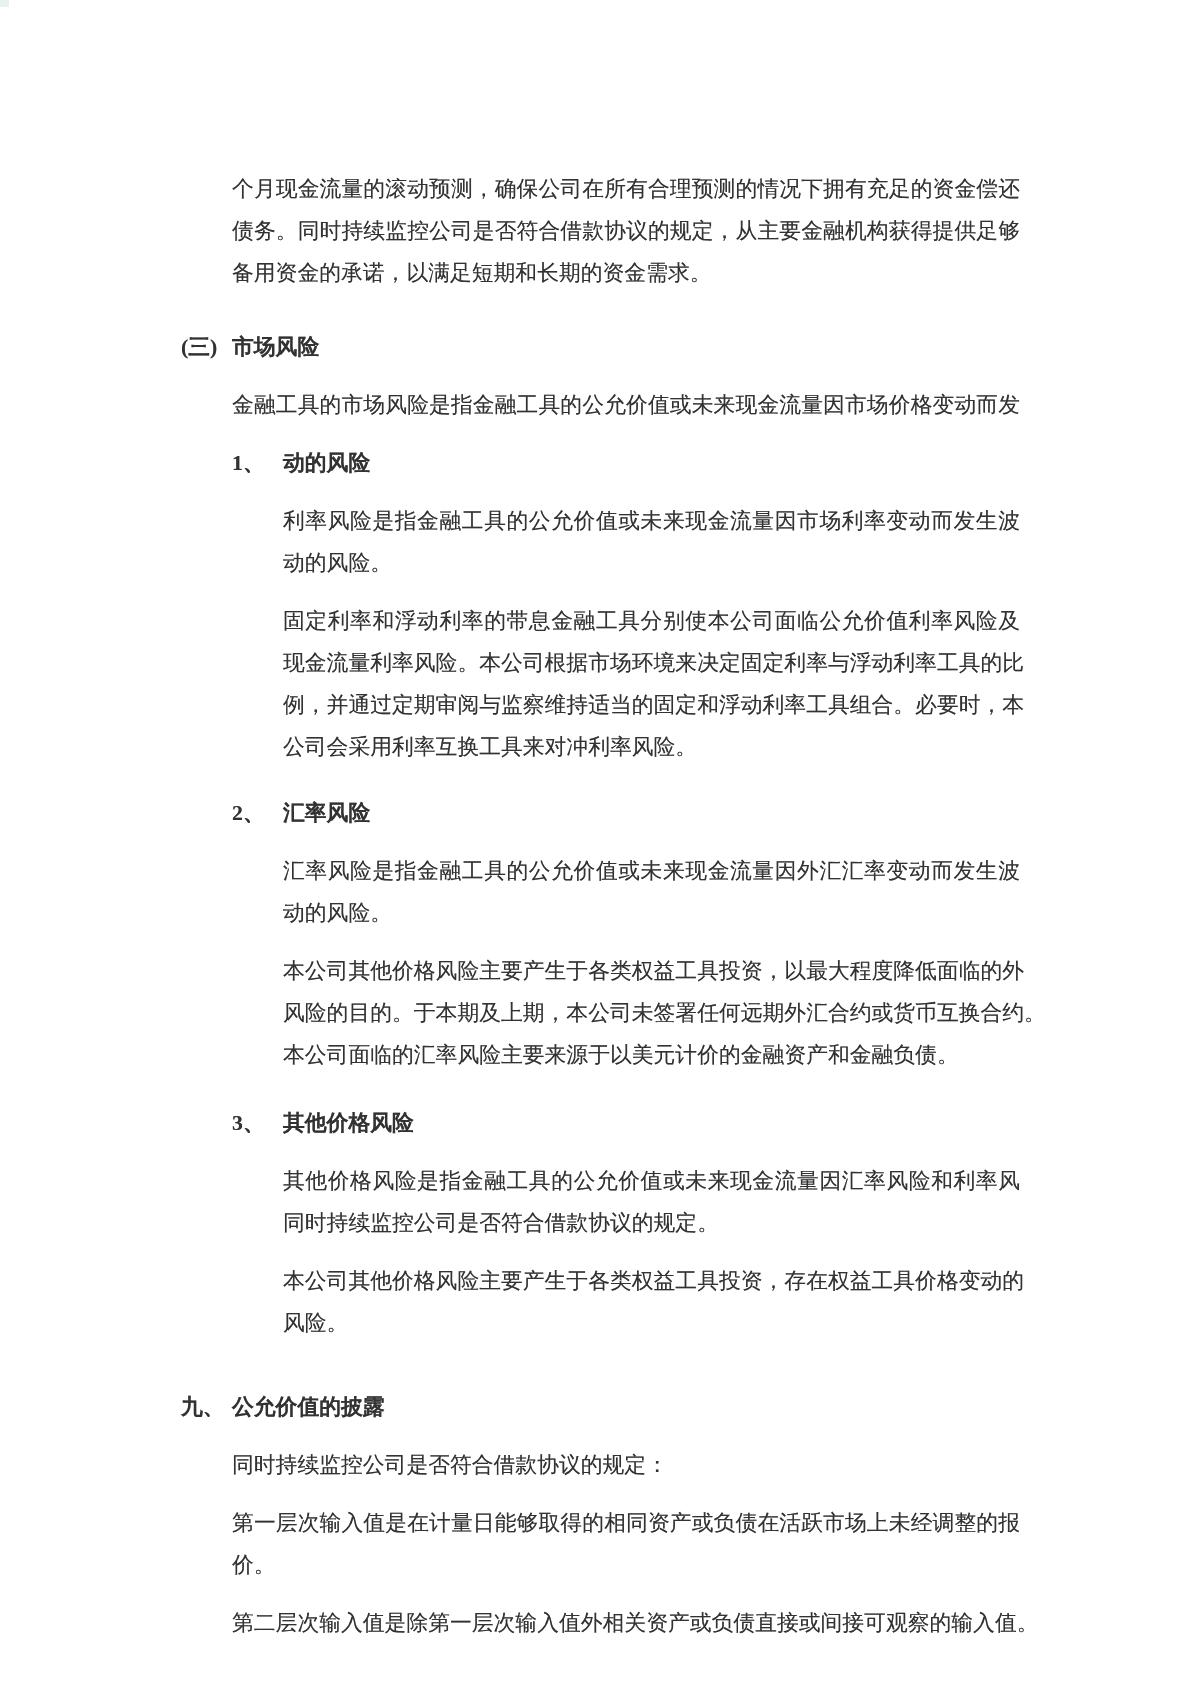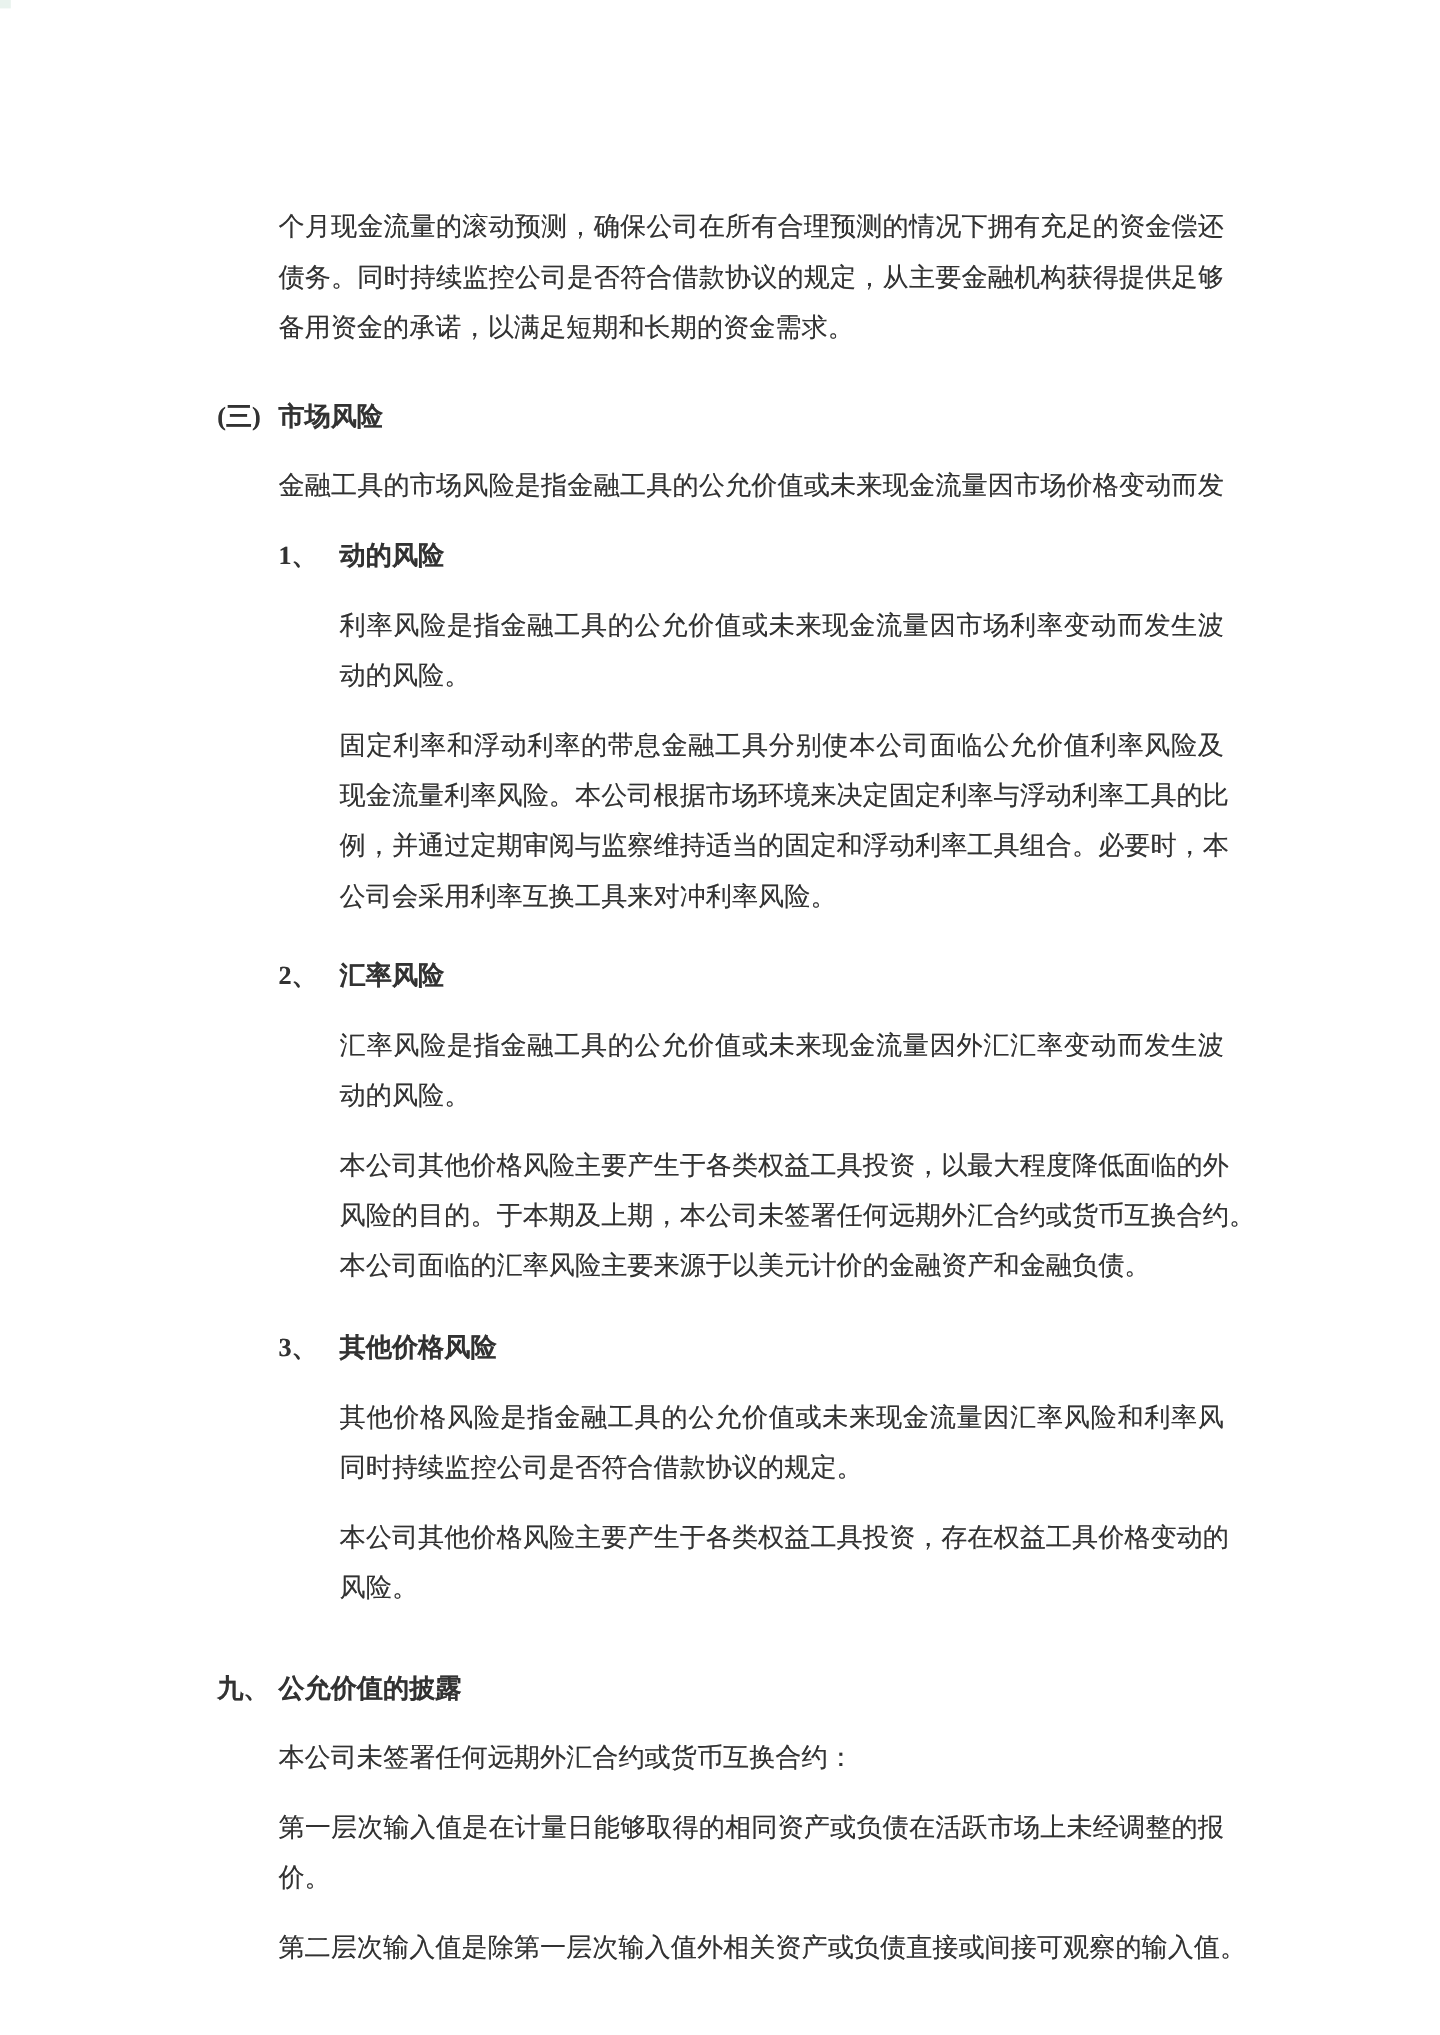--- a/index.html
+++ b/index.html
@@ -113,21 +113,21 @@
   <div class="para indent2">
     <div class="line">本公司其他价格风险主要产生于各类权益工具投资，存在权益工具价格变动的</div>
     <div class="line last">风险。</div>
   </div>
 
   <div class="heading h-top mt-nine">
     <span class="num">九、</span>
     <span class="ttl">公允价值的披露</span>
   </div>
   <div class="para indent1">
-    <div class="line last">本公司未签署任何远期外汇合约或货币互换合约：</div>
+    <div class="line last">同时持续监控公司是否符合借款协议的规定：</div>
   </div>
   <div class="para indent1">
     <div class="line">第一层次输入值是在计量日能够取得的相同资产或负债在活跃市场上未经调整的报</div>
     <div class="line last">价。</div>
   </div>
   <div class="para indent1">
     <div class="line last">第二层次输入值是除第一层次输入值外相关资产或负债直接或间接可观察的输入值。</div>
   </div>
 </div>
 

